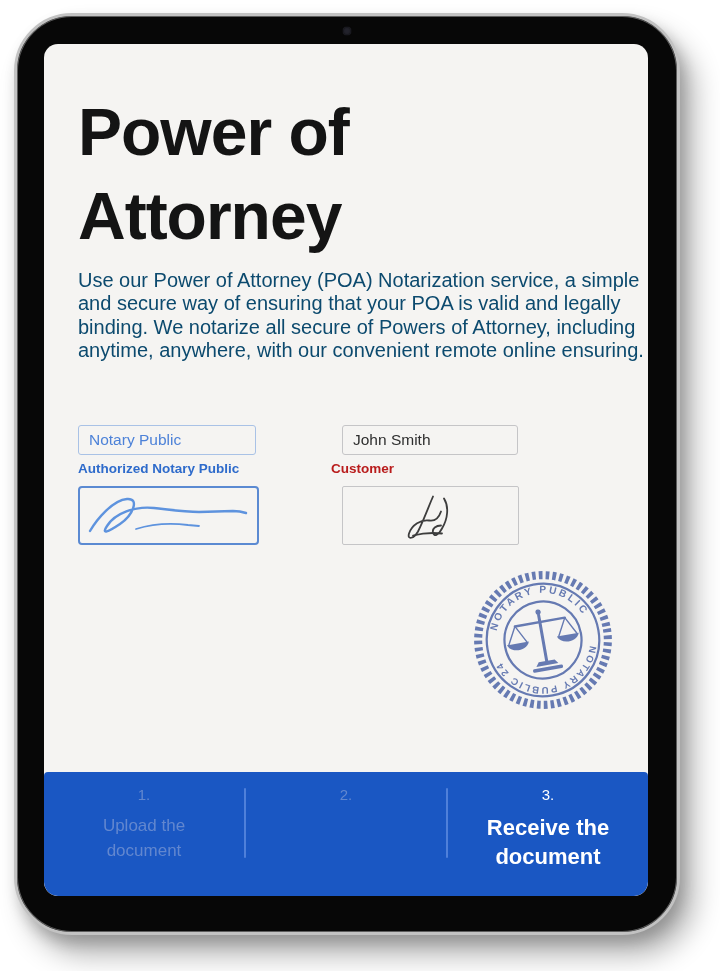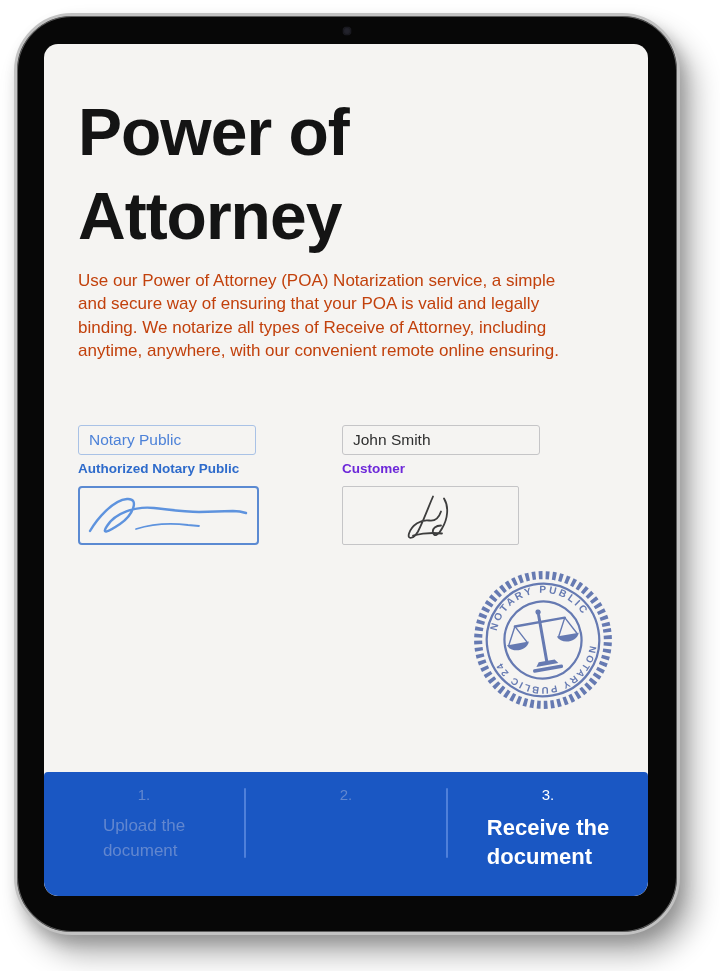--- a/index.html
+++ b/index.html
@@ -37,37 +37,37 @@
     background:var(--screen-bg);border-radius:14px;overflow:hidden;text-decoration:underline;
   }
 
   .doc-title{
     position:absolute;left:34px;top:46px;
     font-size:66px;line-height:84px;font-weight:700;letter-spacing:-1px;
     color:#141414;
   }
   .doc-intro{
     position:absolute;left:34px;top:225px;
-    font-size:17px;line-height:23.4px;color:#c2410c;
+    font-size:20px;line-height:23.4px;color:#0c4a6e;
   }
   .doc-intro div{white-space:nowrap;}
 
   
   .field{
     position:absolute;top:381px;height:30px;border-radius:3px;
     font-size:15.5px;padding:0 10px;background:transparent;outline:none;
     font-family:"Liberation Sans", sans-serif;
   }
   .field.notary{left:34px;width:178px;border:1px solid var(--field-border-blue);
     color:var(--field-value-blue);}
-  .field.customer{left:298px;width:198px;border:1px solid #c5c5c7;color:#2e2e2e;}
+  .field.customer{left:298px;width:176px;border:1px solid #c5c5c7;color:#2e2e2e;}
 
   .role-label{position:absolute;top:417px;font-size:13.5px;font-weight:700;}
   .role-label.notary{left:34px;color:var(--accent-text-blue);}
-  .role-label.customer{left:298px;color:#6d28d9;}
+  .role-label.customer{left:287px;color:#b91c1c;}
 
   
   .sig-box{position:absolute;top:442px;height:59px;background:transparent;}
   .sig-box.notary{left:34px;width:181px;border:2px solid #5b8ad2;border-radius:4px;}
   .sig-box.customer{left:298px;width:177px;border:1px solid #c5c5c7;border-radius:2px;}
   .sig-box svg{display:block;width:100%;height:100%;}
 
   
   .seal{position:absolute;left:423px;top:520px;width:152px;height:152px;
     transform:rotate(-10deg);opacity:0.92;}
@@ -76,21 +76,21 @@
 
   
   .progress{
     position:absolute;left:0;right:0;bottom:0;height:124px;
     background:var(--bar-blue);border-radius:4px 4px 14px 14px;
     display:flex;align-items:stretch;
   }
   .step{flex:1;display:flex;flex-direction:column;align-items:center;
     padding-top:13px;color:var(--step-inactive-text);cursor:default;}
   .step .num{font-size:15px;line-height:20px;margin-bottom:8px;}
-  .step .lbl{font-size:17px;line-height:25px;text-align:left;}
+  .step .lbl{font-size:17px;line-height:25px;text-align:center;}
   .step.active{color:var(--step-active-text);}
   .step.active .lbl{font-size:22px;line-height:29px;font-weight:700;}
   .step-divider{width:2px;height:70px;margin-top:16px;
     background:rgba(165,195,255,0.38);border-radius:1px;}
 </style>
 </head>
 <body>
 
 <div class="stage">
   <div class="tablet">
@@ -99,21 +99,21 @@
     <div class="screen">
 
       <h1 class="doc-title">
         <div>Power of</div>
         <div>Attorney</div>
       </h1>
 
       <div class="doc-intro">
         <div>Use our Power of Attorney (POA) Notarization service, a simple</div>
         <div>and secure way of ensuring that your POA is valid and legally</div>
-        <div>binding. We notarize all types of Receive of Attorney, including</div>
+        <div>binding. We notarize all secure of Powers of Attorney, including</div>
         <div>anytime, anywhere, with our convenient remote online ensuring.</div>
       </div>
 
       <input class="field notary" type="text" value="Notary Public" style="">
       <input class="field customer" type="text" value="John Smith" style="">
 
       <div class="role-label notary">Authorized Notary Public</div>
       <div class="role-label customer">Customer</div>
 
       <div class="sig-box notary">

